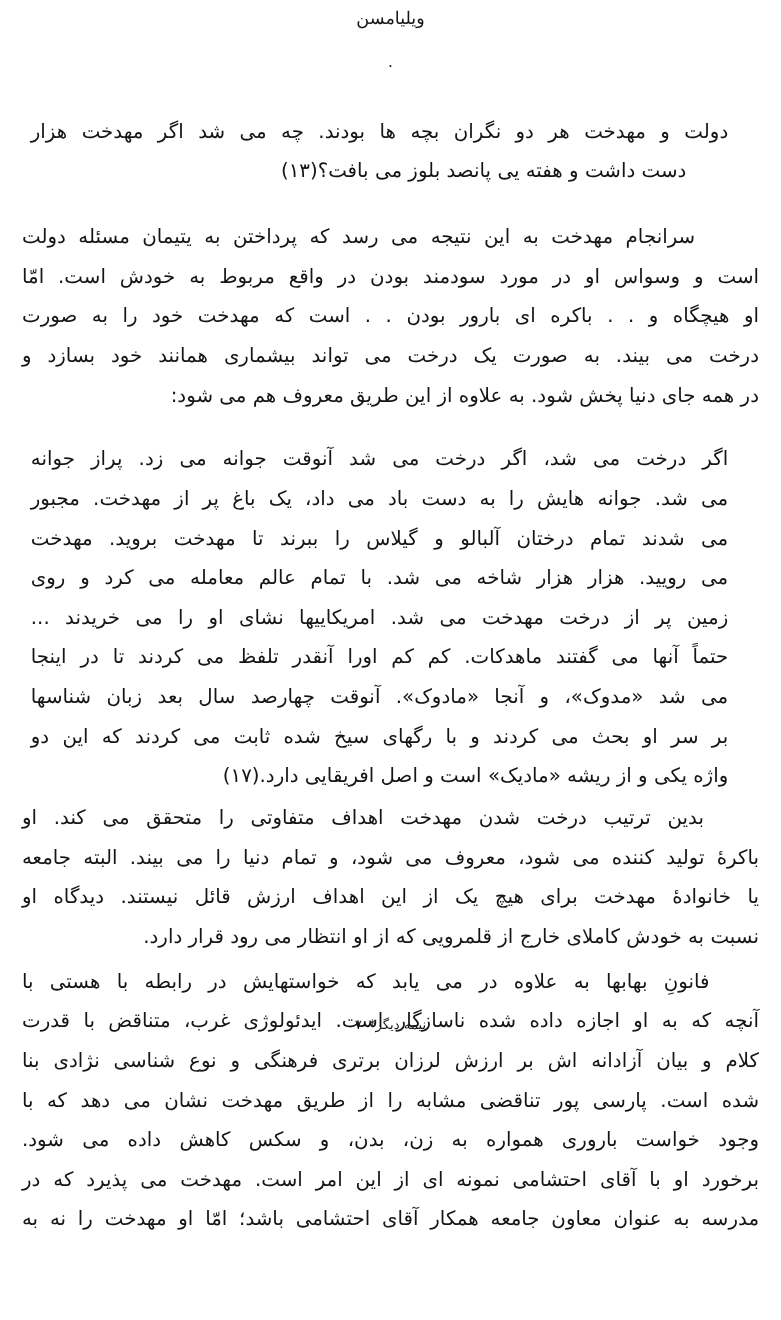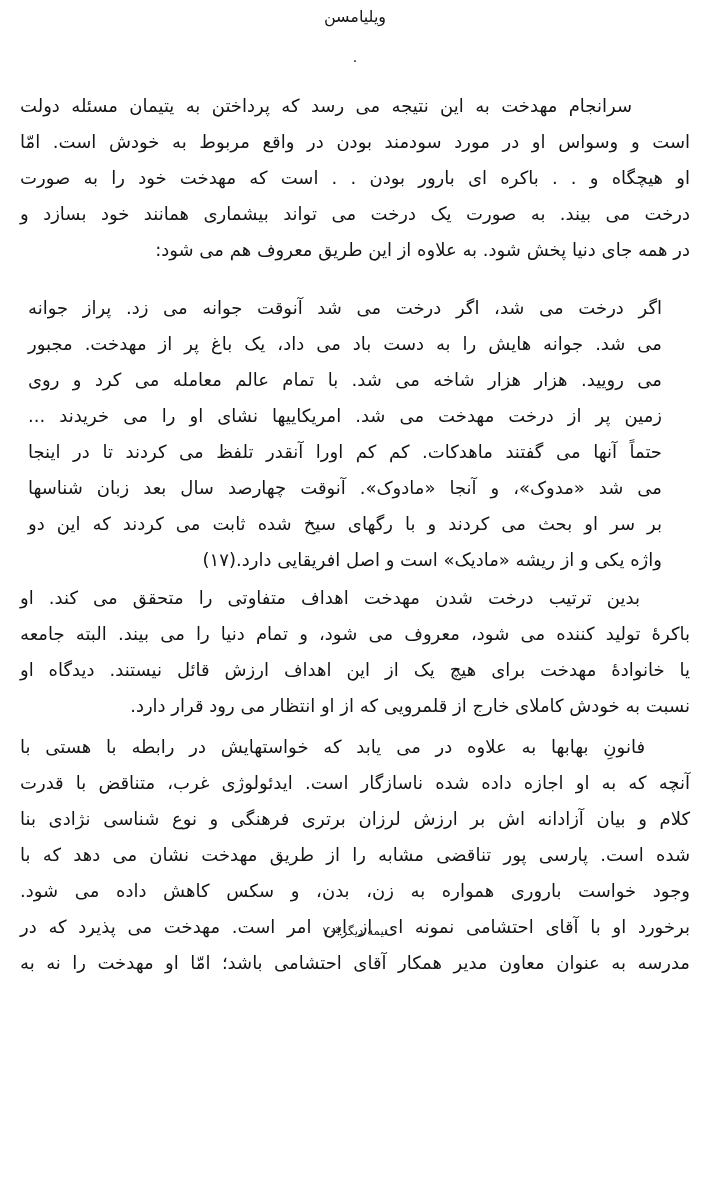--- a/index.html
+++ b/index.html
@@ -58,48 +58,53 @@
 </style>
 </head>
 <body>
 
 <div class="page">
   <div class="running-head">ويليامسن</div>
 
   <div class="separator-dot">.</div>
 
   <div>
+      <div class="para quote" style="margin-top: 38px;">
+        <div class="line just">دولت و مهدخت هر دو نگران بچه ها بودند. چه می شد اگر مهدخت هزار</div>
+        <div class="line" style="padding-right: 38px;">دست داشت و هفته یی پانصد بلوز می بافت؟(۱۳)</div>
+      </div>
       <div class="para body" style="margin-top: 24px;">
         <div class="line just" style="padding-right: 58px;">سرانجام مهدخت به این نتیجه می رسد که پرداختن به یتیمان مسئله دولت</div>
         <div class="line just">است و وسواس او در مورد سودمند بودن در واقع مربوط به خودش است. امّا</div>
         <div class="line just">او هیچگاه و . . باکره ای بارور بودن . . است که مهدخت خود را به صورت</div>
         <div class="line just">درخت می بیند. به صورت یک درخت می تواند بیشماری همانند خود بسازد و</div>
         <div class="line">در همه جای دنیا پخش شود. به علاوه از این طریق معروف هم می شود:</div>
       </div>
       <div class="para quote" style="margin-top: 22px;">
         <div class="line just">اگر درخت می شد، اگر درخت می شد آنوقت جوانه می زد. پراز جوانه</div>
         <div class="line just">می شد. جوانه هایش را به دست باد می داد، یک باغ پر از مهدخت. مجبور</div>
+        <div class="line just">می شدند تمام درختان آلبالو و گیلاس را ببرند تا مهدخت بروید. مهدخت</div>
         <div class="line just">می رویید. هزار هزار شاخه می شد. با تمام عالم معامله می کرد و روی</div>
         <div class="line just">زمین پر از درخت مهدخت می شد. امریکاییها نشای او را می خریدند ...</div>
         <div class="line just">حتماً آنها می گفتند ماهدکات. کم کم اورا آنقدر تلفظ می کردند تا در اینجا</div>
         <div class="line just">می شد «مدوک»، و آنجا «مادوک». آنوقت چهارصد سال بعد زبان شناسها</div>
         <div class="line just">بر سر او بحث می کردند و با رگهای سیخ شده ثابت می کردند که این دو</div>
         <div class="line">واژه یکی و از ریشه «مادیک» است و اصل افریقایی دارد.(۱۷)</div>
       </div>
       <div class="para body" style="margin-top: 2px;">
         <div class="line just" style="padding-right: 50px;">بدین ترتیب درخت شدن مهدخت اهداف متفاوتی را متحقق می کند. او</div>
         <div class="line just">باکرهٔ تولید کننده می شود، معروف می شود، و تمام دنیا را می بیند. البته جامعه</div>
         <div class="line just">یا خانوادهٔ مهدخت برای هیچ یک از این اهداف ارزش قائل نیستند. دیدگاه او</div>
         <div class="line">نسبت به خودش کاملای خارج از قلمرویی که از او انتظار می رود قرار دارد.</div>
       </div>
       <div class="para body" style="margin-top: 5px;">
         <div class="line just" style="padding-right: 45px;">فانونِ بهابها به علاوه در می یابد که خواستهایش در رابطه با هستی با</div>
         <div class="line just">آنچه که به او اجازه داده شده ناسازگار است. ایدئولوژی غرب، متناقض با قدرت</div>
         <div class="line just">کلام و بیان آزادانه اش بر ارزش لرزان برتری فرهنگی و نوع شناسی نژادی بنا</div>
         <div class="line just">شده است. پارسی پور تناقضی مشابه را از طریق مهدخت نشان می دهد که با</div>
         <div class="line just">وجود خواست باروری همواره به زن، بدن، و سکس کاهش داده می شود.</div>
         <div class="line just">برخورد او با آقای احتشامی نمونه ای از این امر است. مهدخت می پذیرد که در</div>
-        <div class="line just">مدرسه به عنوان معاون مدیر همکار آقای احتشامی باشد؛ امّا او مهدخت را نه به</div>
+        <div class="line just">مدرسه به عنوان معاون جامعه همکار آقای احتشامی باشد؛ امّا او مهدخت را نه به</div>
       </div>
     </div>
 
   <div class="footer">نیمه دیگر*۷۰</div>
 </div>
 
 </body></html>

